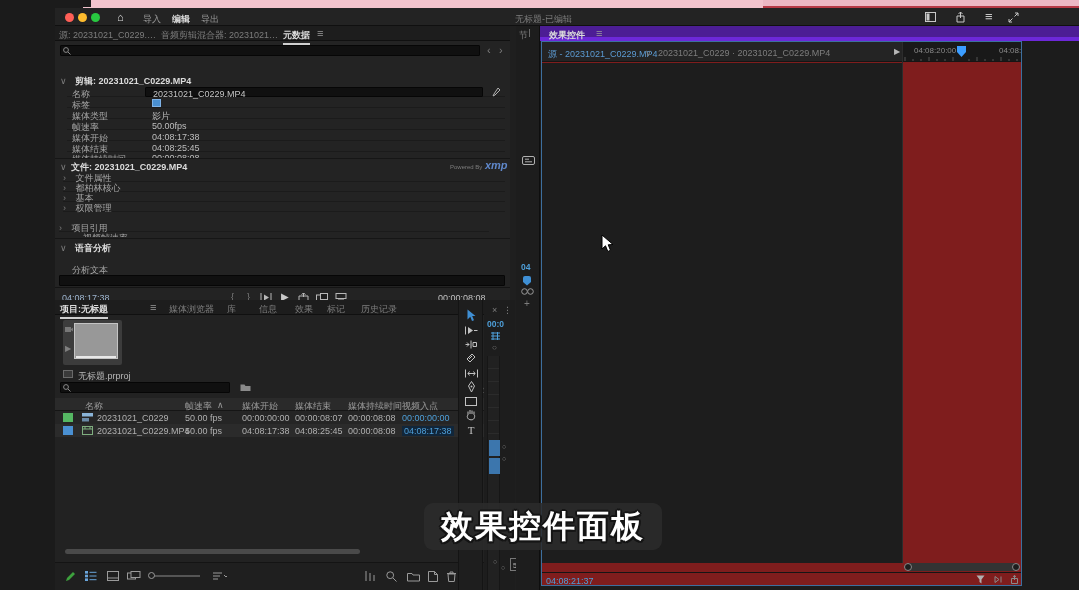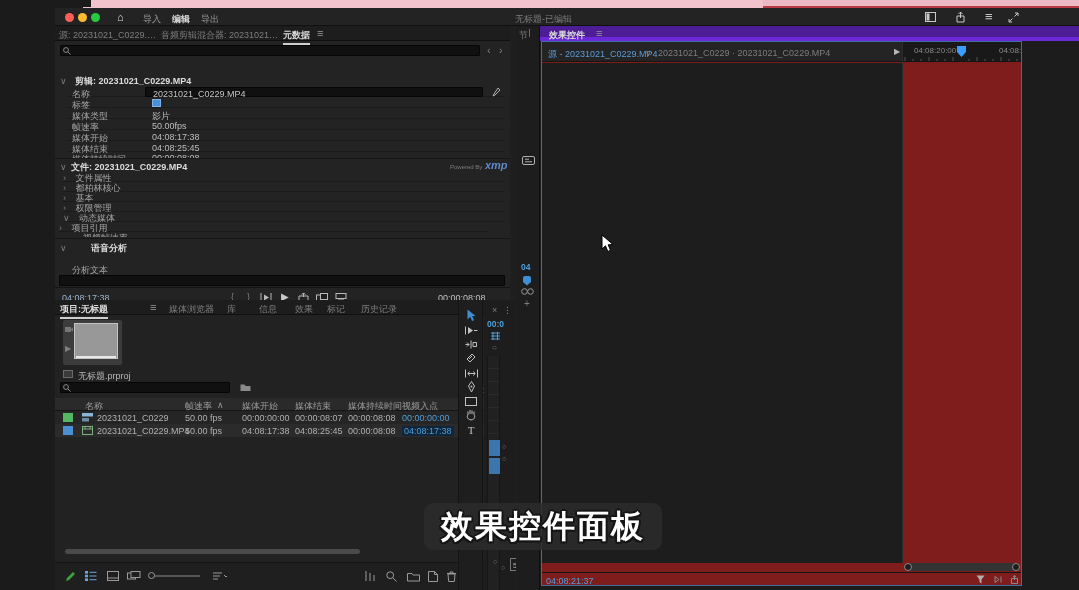--- a/index.html
+++ b/index.html
@@ -142,37 +142,33 @@
         <span style="margin-left:7px">都柏林核心</span>
       </div>
       <div class="x rowsep" style="left:8px;top:166px;width:442px;height:10px">
         <span class="glyph dim">›</span>
         <span style="margin-left:7px">基本</span>
       </div>
       <div class="x rowsep" style="left:8px;top:176px;width:442px;height:10px">
         <span class="glyph dim">›</span>
         <span style="margin-left:7px">权限管理</span>
       </div>
-      <div class="x rowsep" style="left:8px;top:186px;width:442px;height:10px">
-        <span class="glyph dim">∨</span>
-        <span style="margin-left:7px">动态媒体</span>
-      </div>
       <div class="x rowsep" style="left:4px;top:196px;width:430px;height:10px">
         <span class="glyph dim">›</span>
         <span style="margin-left:7px">项目引用</span>
       </div>
       <div class="x" style="left:28px;top:206px;width:420px;height:5px;overflow:hidden">
         <span>视频帧速率</span>
       </div>
 
       <div class="x hline" style="left:0;top:212px;width:455px"></div>
 
       <div class="x" style="left:5px;top:216px;width:445px;height:10px">
         <span class="glyph dim">∨</span>
-        <span class="bright bold" style="margin-left:22px">语音分析</span>
+        <span class="bright bold" style="margin-left:6px">语音分析</span>
       </div>
       <div class="x" style="left:17px;top:238px;width:433px;height:10px">
         <span>分析文本</span>
       </div>
       <div class="x inputbox" style="left:4px;top:249px;width:446px;height:11px"></div>
 
       <div class="x" style="left:0;top:261px;width:455px;height:18px;border-top:1px solid #141414">
         <span class="x" style="left:7px;top:5px;color:#9db4ce">04:08:17:38</span>
         <span class="x dim" style="left:176px;top:4px">{</span>
         <span class="x dim" style="left:192px;top:4px">}</span>

